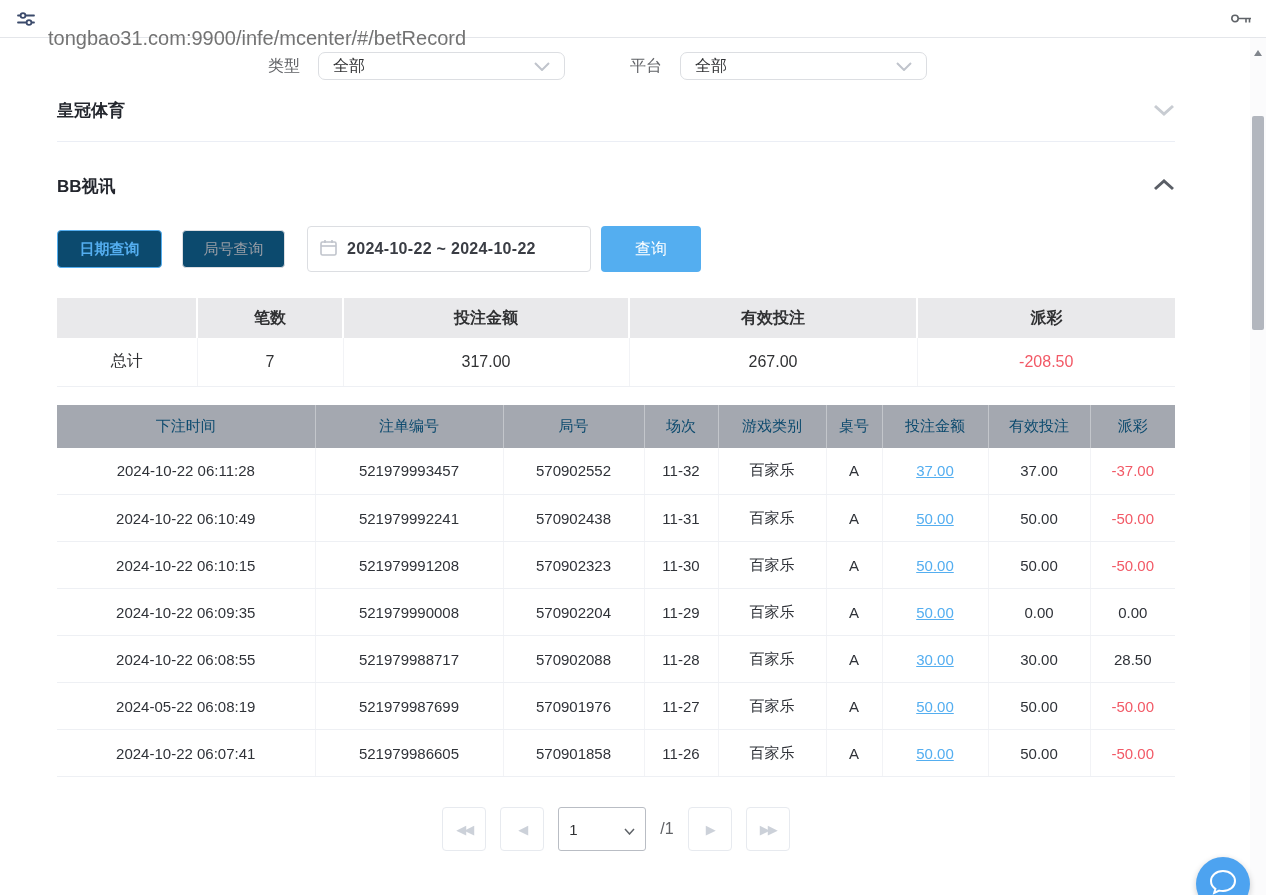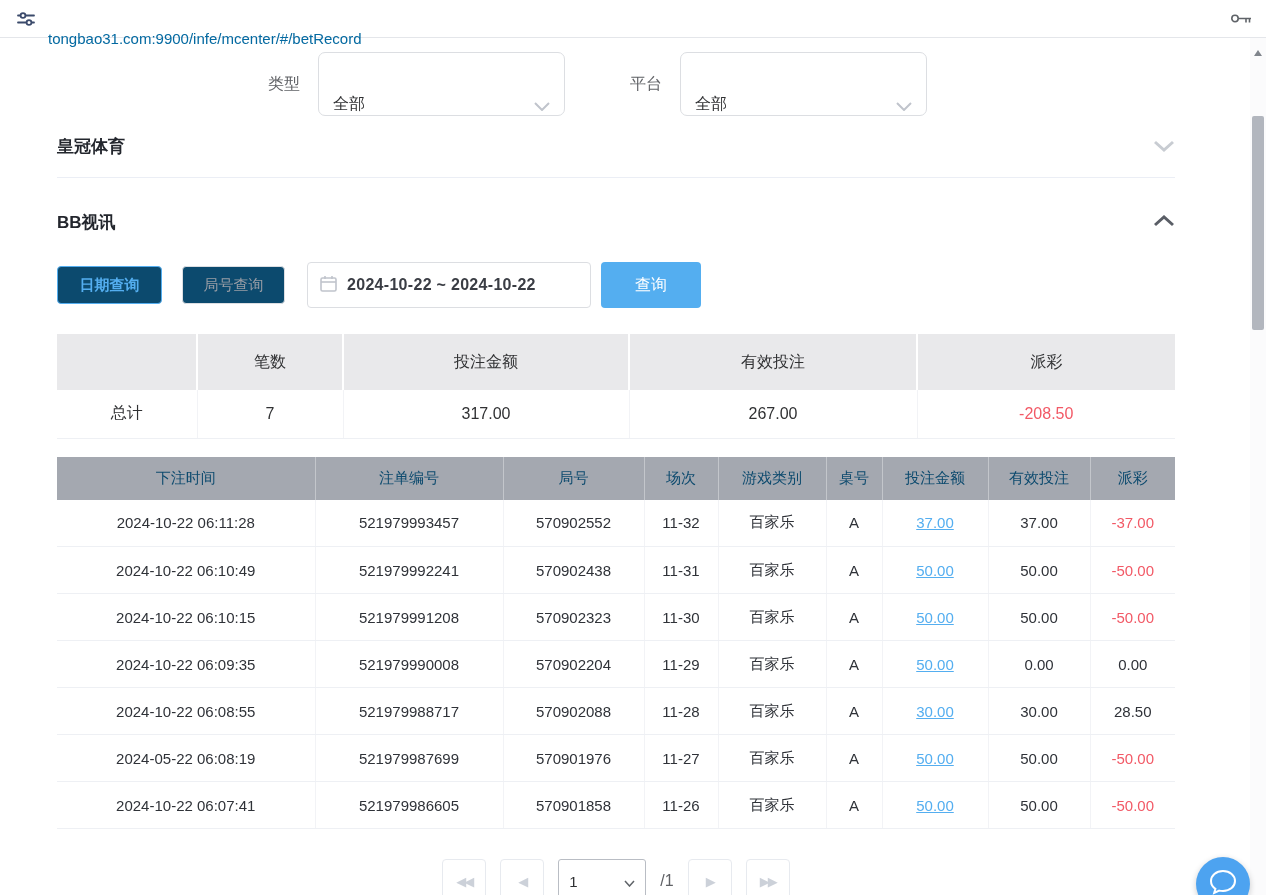--- a/index.html
+++ b/index.html
@@ -3,33 +3,33 @@
 <meta charset="utf-8">
 <style>
   * { margin:0; padding:0; box-sizing:border-box; }
   body { font-family:"Liberation Sans", sans-serif; background:#fff; }
   .screen { position:relative; width:1266px; height:895px; overflow:hidden; background:#fff; }
 
   
   .address-bar { position:absolute; top:0; left:0; width:1266px; height:38px;
     background:#fff; border-bottom:1px solid #e4e6ea; display:flex; align-items:center; padding:0 14px; }
   .addr-icon { width:24px; height:20px; display:flex; align-items:center; justify-content:center; margin-right:10px; }
-  .addr-url { font-size:15px; color:#0369a1; flex:1;margin-top:40px; }
+  .addr-url { font-size:20px; color:#737373; flex:1;margin-top:40px; }
   .key-icon { margin-left:auto; display:flex; align-items:center; }
 
   
   .content { position:absolute; top:38px; left:57px; width:1118px; }
 
   
   .filter-row { margin-top:14px; display:flex; align-items:center; }
   .filter-label { font-size:16px; color:#606266; }
   .lbl-type { margin-left:211px; }
   .lbl-platform { margin-left:65px; }
-  .select-box { width:247px; height:64px; border:1px solid #dcdee2; border-radius:7px;
-    display:flex; align-items:flex-end; padding:0 14px; margin-left:18px; cursor:pointer; background:#fff; }
+  .select-box { width:247px; height:28px; border:1px solid #dcdee2; border-radius:7px;
+    display:flex; align-items:center; padding:0 14px; margin-left:18px; cursor:pointer; background:#fff; }
   .select-box .val { font-size:16px; color:#303133; flex:1; }
 
   
   .section { display:flex; justify-content:space-between; align-items:center; }
   .section .title { font-size:17px; font-weight:bold; color:#23262d; }
   .section-crown { margin-top:22px; padding-bottom:22px; border-bottom:1px solid #ebeef5; height:40px; }
   .section-bb { margin-top:24px; height:40px; }
 
   
   .toolbar { margin-top:20px; display:flex; align-items:center; }
@@ -44,21 +44,21 @@
     font-size:16px; cursor:pointer; background:#fff; border:1px solid #e4e7ed; color:#c3c7ce; }
   .quick-btn.first { border-radius:4px 0 0 4px; }
   .quick-btn.last { border-radius:0 4px 4px 0; }
   .quick-btn.mid { border-left:none; }
   .quick-btn.last { border-left:none; }
   .quick-btn.active { border:1px solid #54aef0; color:#54aef0; }
   .btn-search { width:100px; height:46px; background:#54aef0; color:#fff; font-size:16px; margin-left:10px; border:none; }
 
   
   table.summary { width:100%; border-collapse:collapse; margin-top:26px; font-size:16px; table-layout:fixed; }
-  table.summary th { background:#e9e9eb; height:56px; font-weight:400; color:#303133; border-right:2px solid #fff; }
+  table.summary th { background:#e9e9eb; height:40px; font-weight:700; color:#303133; border-right:2px solid #fff; }
   table.summary th:last-child { border-right:none; }
   table.summary td { height:48px; text-align:center; color:#303133; border-bottom:1px solid #eef0f4;
     border-right:1px solid #f2f3f6; background:#fff; }
   table.summary td:last-child { border-right:none; }
 
   
   table.detail { width:100%; border-collapse:collapse; margin-top:18px; font-size:15px; table-layout:fixed; }
   table.detail thead th { background:#a4a8b0; color:#0c4a6e; height:43px; font-weight:400;
     border-right:1px solid rgba(255,255,255,.35);text-align:center; }
   table.detail thead th:last-child { border-right:none; }

